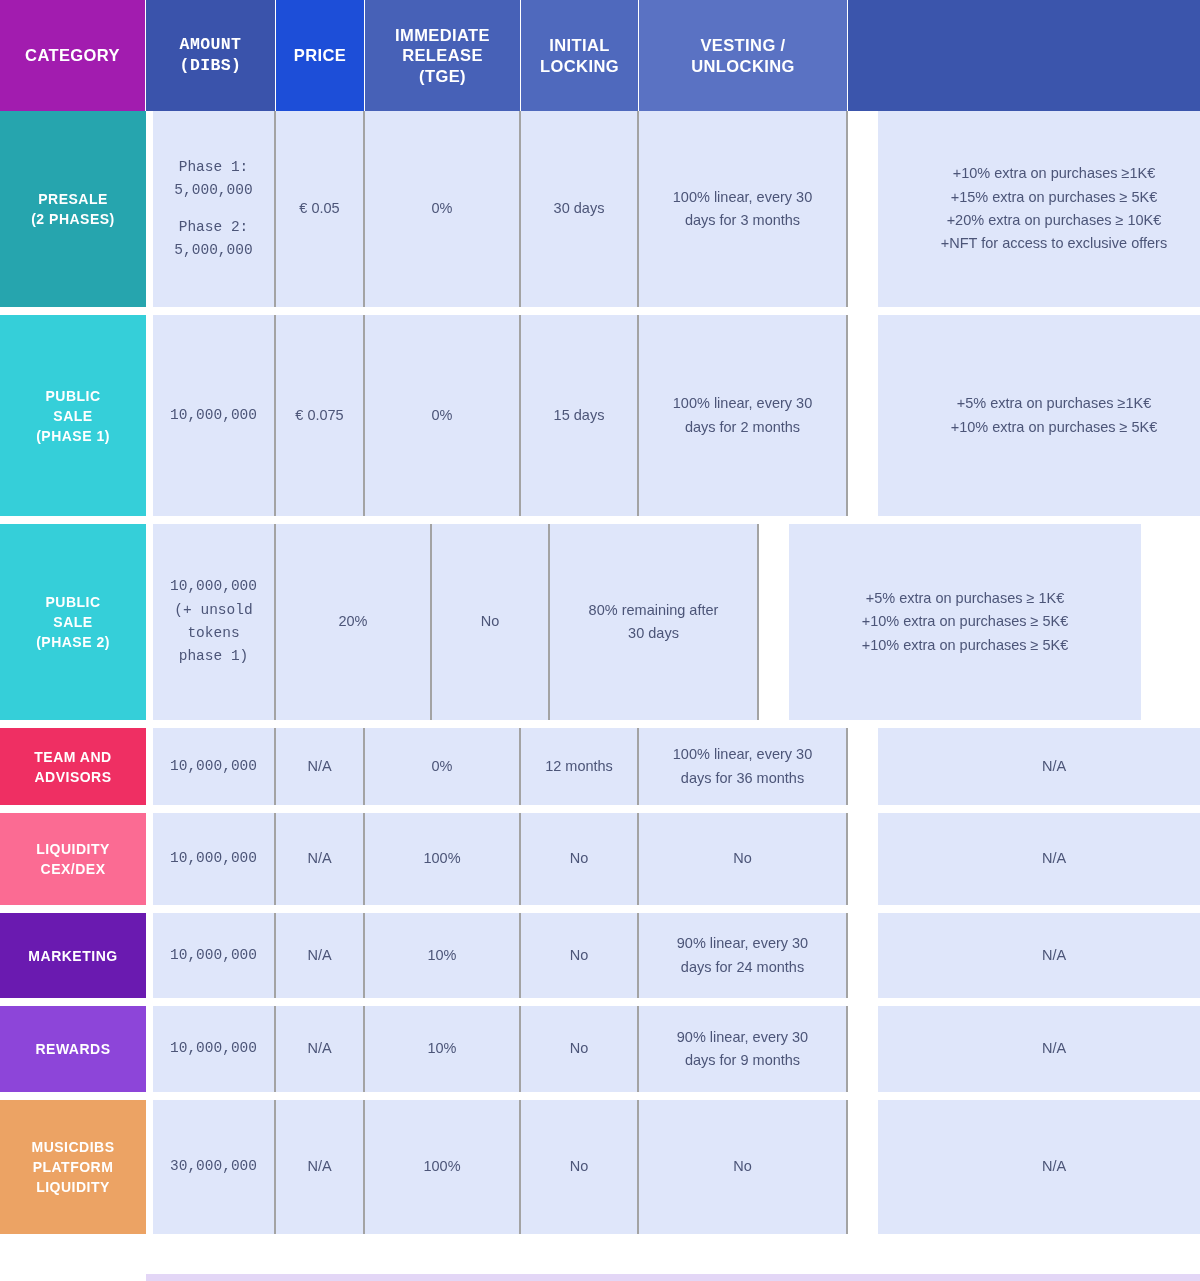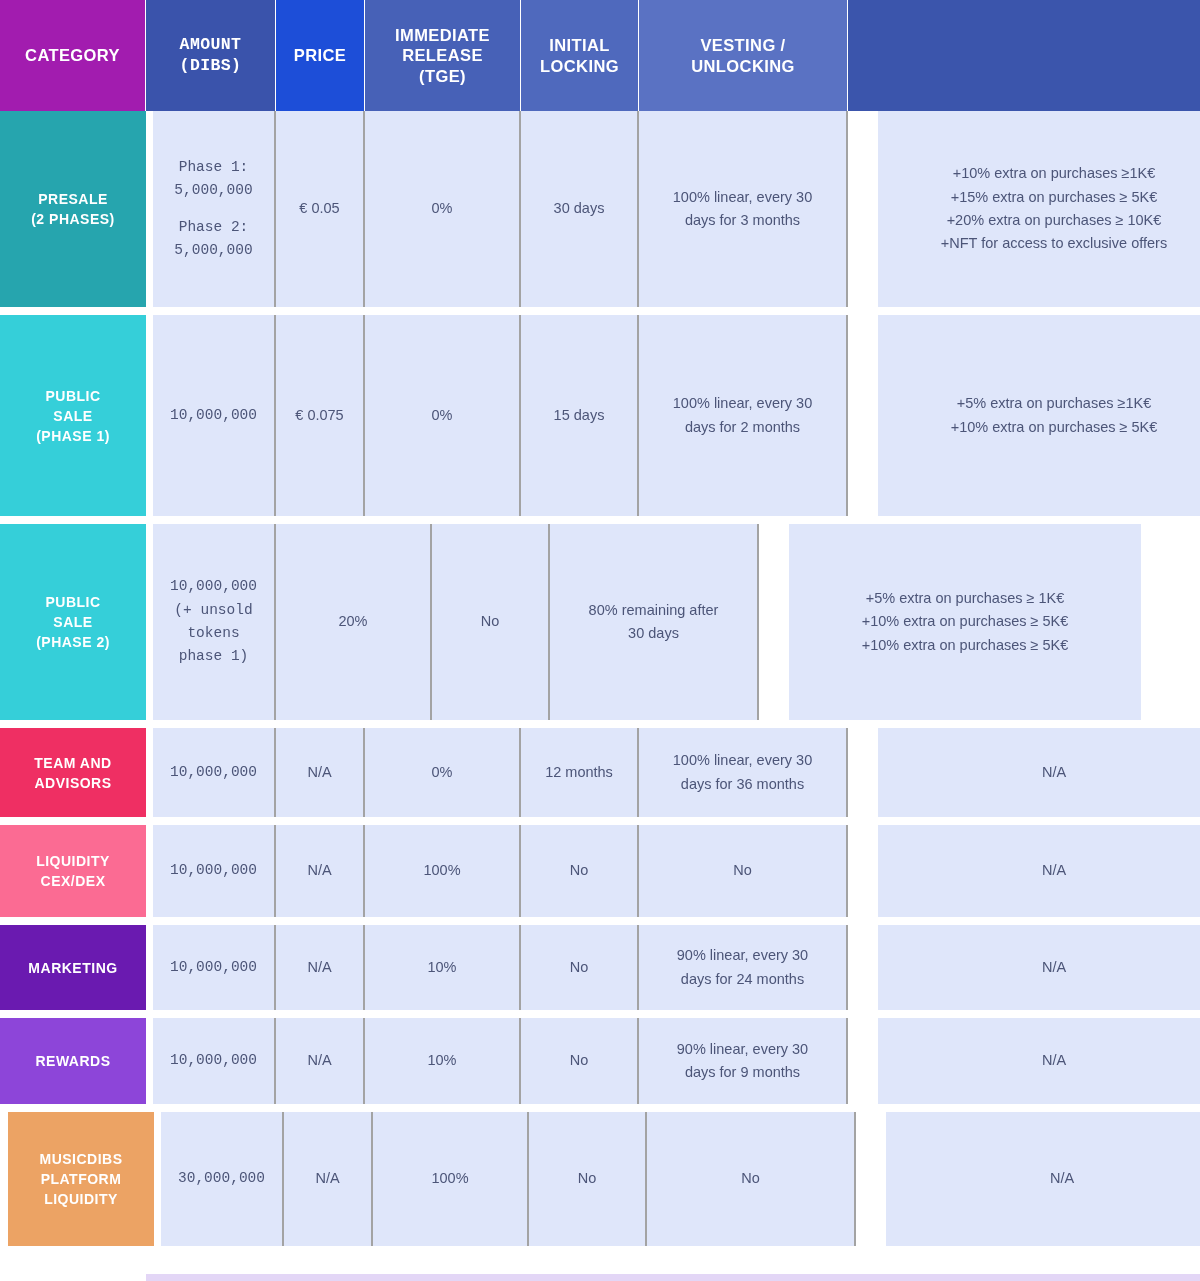--- a/index.html
+++ b/index.html
@@ -101,21 +101,21 @@
   .td .line { display: block; }
   .td .gap  { display: block; height: 13px; }
 
   
   .catgap { width: 7px; flex: 0 0 7px; background: #ffffff; }
 
   
   .r-presale   { height: 196px; }
   .r-public1   { height: 201px; }
   .r-public2   { height: 196px; }
-  .r-team      { height: 89px;  }
+  .r-team      { height: 77px;  }
   .r-liquidity { height: 92px;  }
   .r-marketing { height: 85px;  }
   .r-rewards   { height: 86px;  }
   .r-platform  { height: 134px; }
 
   .bottom-strip {
     position: absolute;
     left: 146px;
     bottom: 0;
     width: 1054px;
@@ -348,21 +348,21 @@
         </div>
         <div class="td c-vesting">
           <span class="line">90% linear, every 30</span>
           <span class="line">days for 9 months</span>
         </div>
         <div class="td c-bonus">
           <span class="line">N/A</span>
         </div>
       </div>
       <div class="trow r-platform">
-        <div class="cat-cell c-category" style="background: rgb(236, 163, 100); margin-left: 8px;">
+        <div class="cat-cell c-category" style="background: rgb(236, 163, 100);">
           <span class="catline">MUSICDIBS</span>
           <span class="catline">PLATFORM</span>
           <span class="catline">LIQUIDITY</span>
         </div>
         <div class="catgap"></div>
         <div class="td c-amount" style="flex: 0 0 123px; width: 123px;">
           <span class="line">30,000,000</span>
         </div>
         <div class="td c-price">
           <span class="line">N/A</span>

